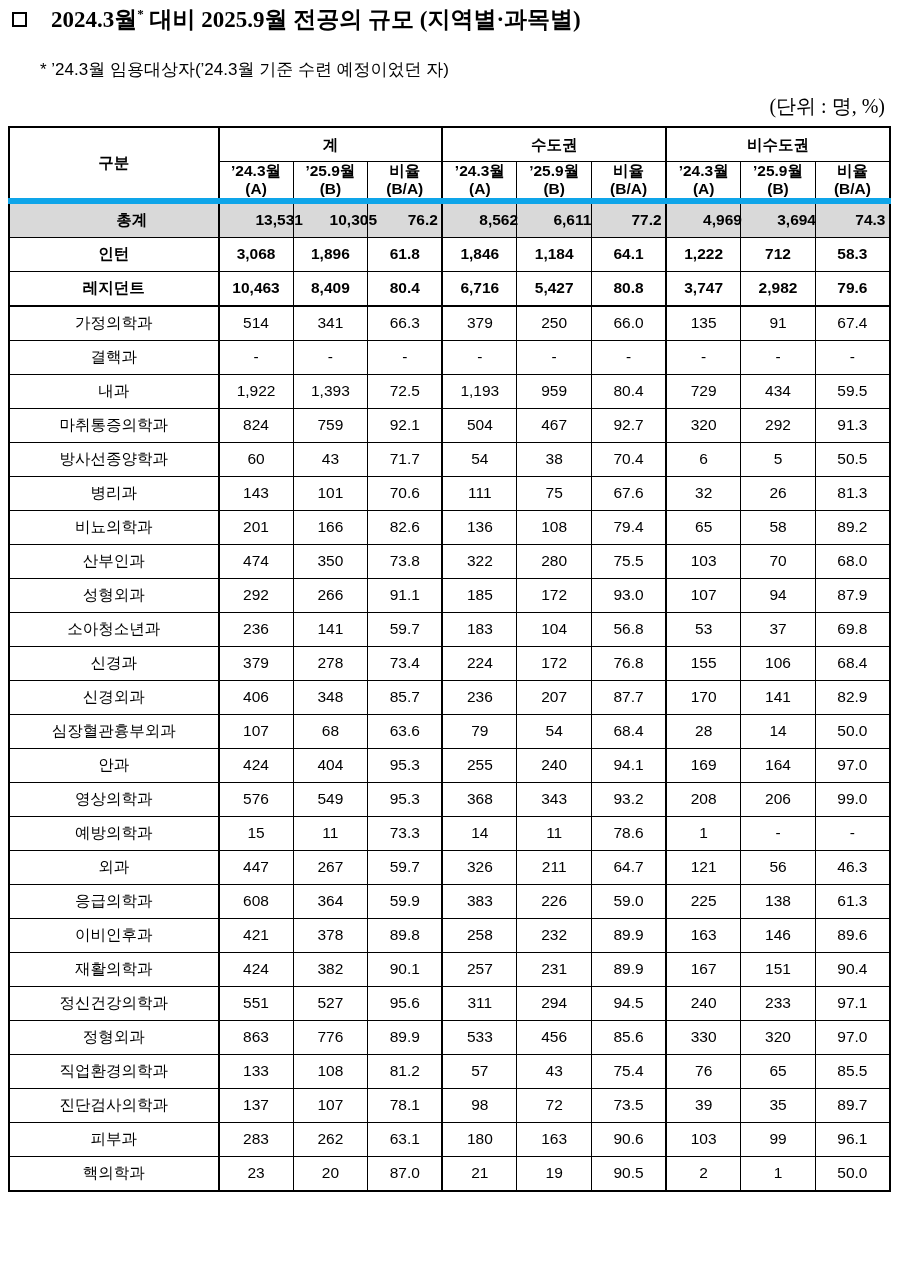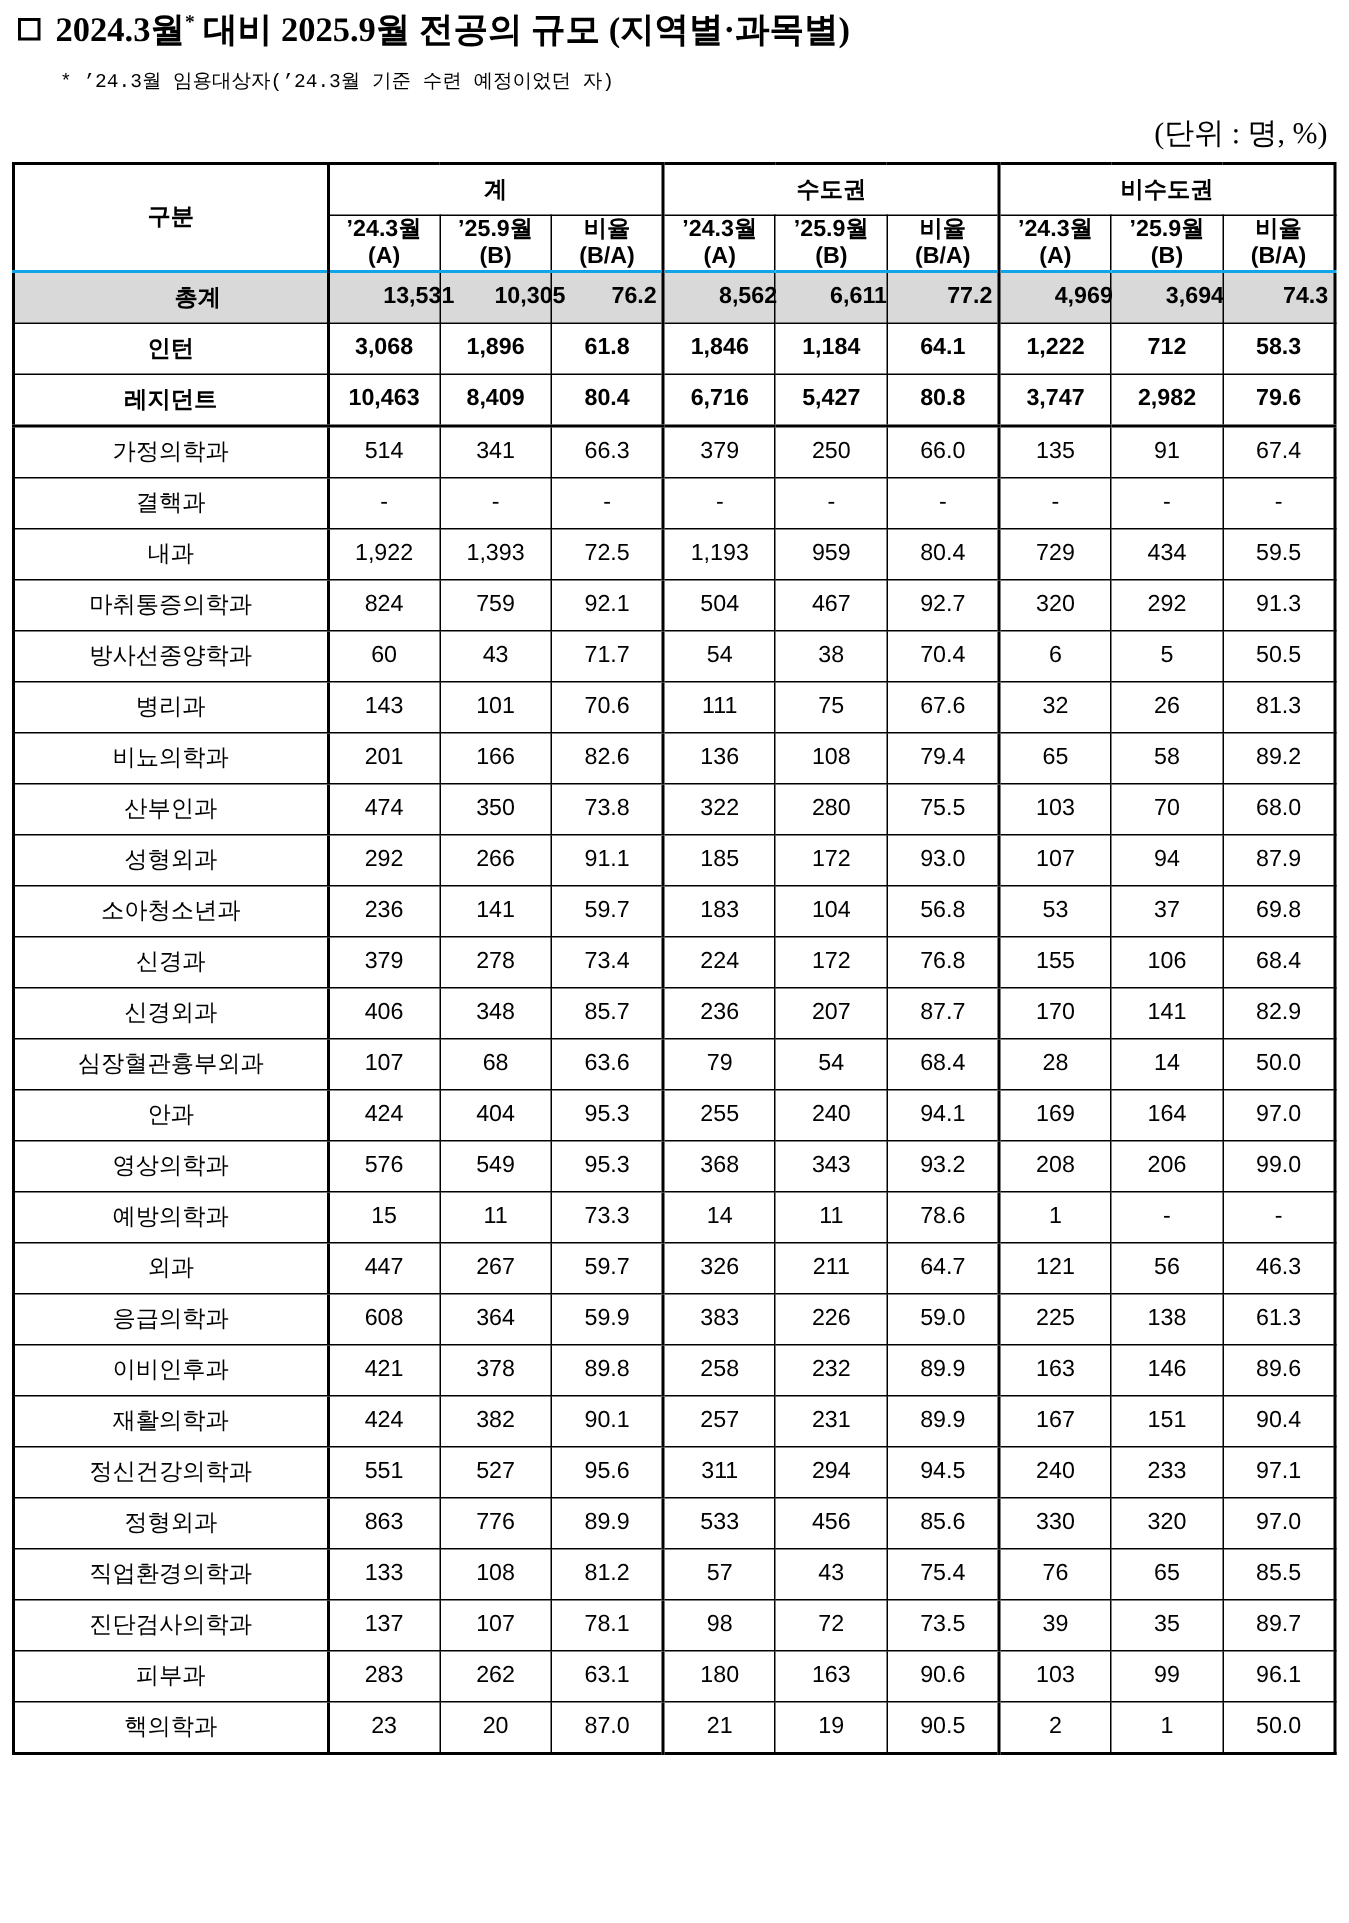--- a/index.html
+++ b/index.html
@@ -17,21 +17,21 @@
   .page {
     position: relative;
     width: 899px;
     height: 1282px;
     box-sizing: border-box;
     padding: 0 8px;
   }
   .title-row {
     display: flex;
     align-items: center;
-    gap: 10px;
+    gap: 24px;
     padding-top: 4px;
     padding-left: 4px;
   }
   .title-marker {
     width: 15px;
     height: 15px;
     border: 2px solid #000;
     box-sizing: border-box;
     flex: 0 0 auto;
   }
@@ -40,23 +40,23 @@
     font-size: 23px;
     font-weight: bold;
     letter-spacing: 0px;
     white-space: nowrap;
   }
   .title-text .sup {
     font-size: 13px;
     vertical-align: super;
   }
   .subtitle {
-    font-family: Liberation Mono, monospace;
-    font-size: 13px;
-    margin-top: 10px;
+    font-family: Liberation Sans, sans-serif;
+    font-size: 17px;
+    margin-top: 23px;
     padding-left: 32px;
   }
   .unit-note {
     font-family: "Liberation Serif", serif;
     font-size: 20px;
     text-align: right;
     margin-top: 12px;
     padding-right: 6px;
   }
   table.data {
@@ -80,21 +80,21 @@
     line-height: 1.15;
   }
   .col-label { width: 205px; }
   .col-num   { width: 73px; }
   .grp-border-left { border-left: 2px solid #000 !important; }
   .tbl-outer { border: 2px solid #000; }
   thead tr:first-child th { border-top: 2px solid #000; }
   tr.total td {
     background: #d9d9d9;
     font-weight: bold;
-    border-top: 2px solid #0ea5e9;
+    border-top: 6px solid #0ea5e9;
     padding-left: 36px;
   }
   tr.bold-row td {
     font-weight: bold;
   }
   tr.thick-bottom td {
     border-bottom: 2px solid #000;
     margin-top: 12px;
   }
   td.label-cell {

